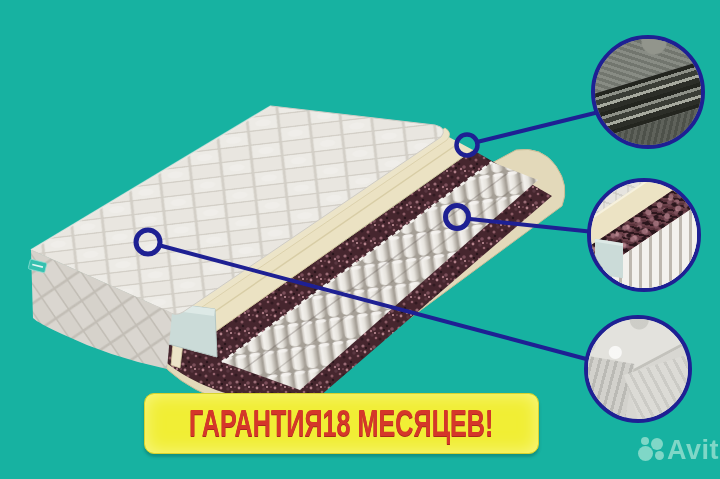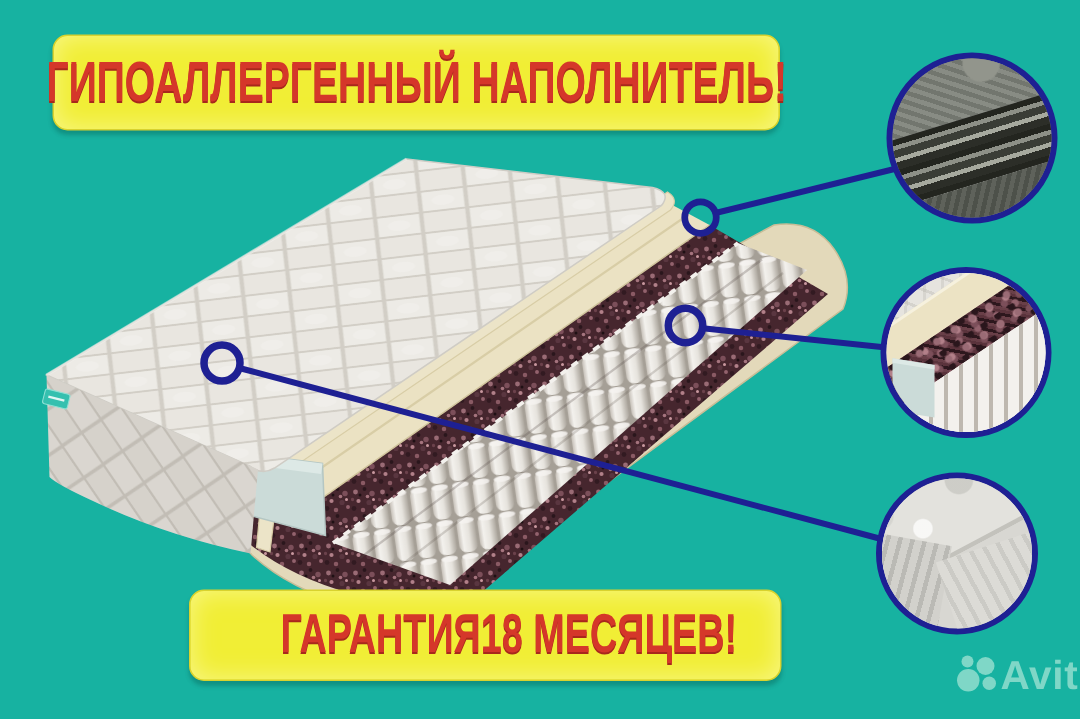--- a/index.html
+++ b/index.html
@@ -15,21 +15,21 @@
   .banner{
     position:absolute;
     background:#f1ee35;
     border:1px solid #d8d22e;
     border-radius:10px;
     box-shadow:0 3px 3px rgba(0,70,60,.30), inset 0 0 18px rgba(255,255,210,.55);
     display:flex;align-items:center;justify-content:center;
     z-index:6;
   }
   .banner-top{left:35px;top:23px;width:483px;height:62px;}
-  .banner-bottom{left:126px;top:393px;width:393px;height:59px;justify-content:flex-end;}
+  .banner-bottom{left:144px;top:393px;width:393px;height:59px;}
   .banner span{
     color:#d5372a;
     font-weight:bold;
     white-space:nowrap;
     letter-spacing:0px;
     text-shadow:0 1px 0 #a8281c;
     transform:scale(0.84,1.22);
   }
   .banner-top span{font-size:31px;}
   .banner-bottom span{font-size:30px;}
@@ -223,23 +223,20 @@
     </div>
     <div class="block"></div>
   </div>
 
   <div class="callout c3">
     <div class="face-top"></div>
     <div class="face-left"></div>
     <div class="face-right"></div>
   </div>
 
-  <div class="banner banner-top">
-    <span>ГИПОАЛЛЕРГЕННЫЙ НАПОЛНИТЕЛЬ!</span>
-  </div>
   <div class="banner banner-bottom">
     <span>ГАРАНТИЯ18 МЕСЯЦЕВ!</span>
   </div>
 
   <div class="watermark">
     <div class="dot wm-d1"></div>
     <div class="dot wm-d2"></div>
     <div class="dot wm-d3"></div>
     <div class="dot wm-d4"></div>
     <span class="wm-text">Avito</span>

